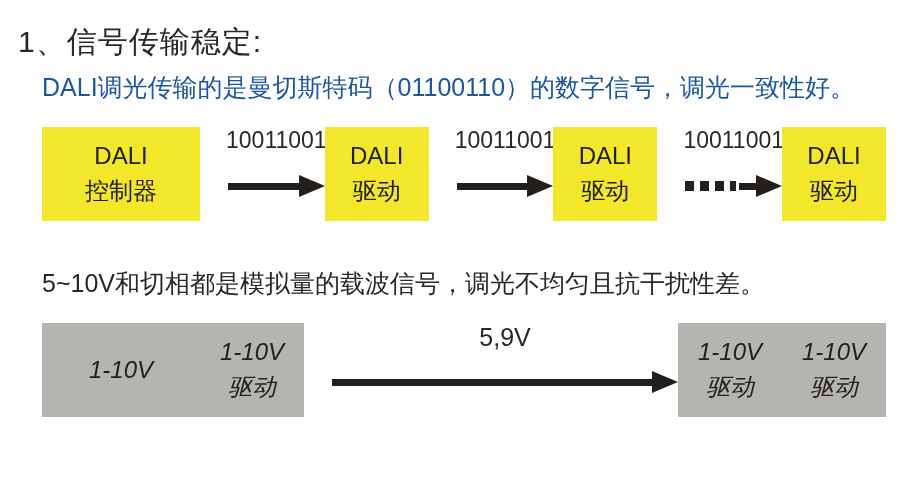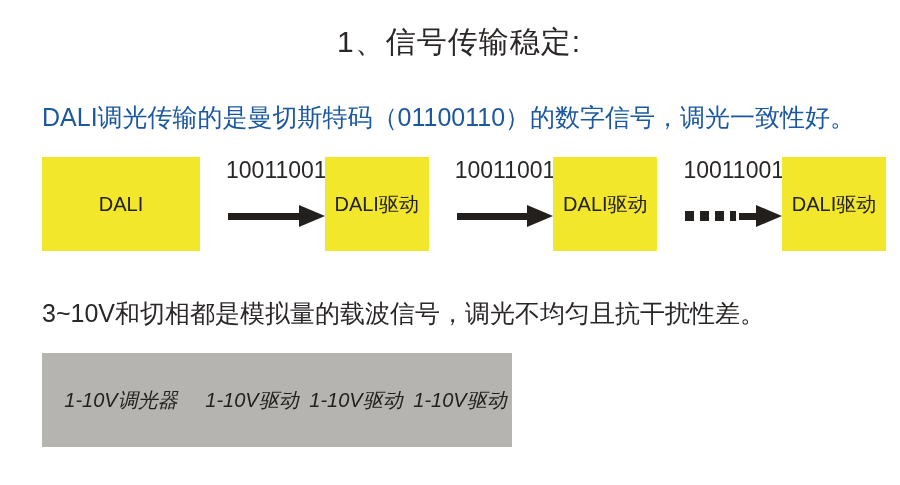--- a/index.html
+++ b/index.html
@@ -18,45 +18,44 @@
     background: #ffffff;
     overflow: hidden;
     font-family: "Liberation Sans", sans-serif;
   }
   .page-title {
     margin: 22px 0 0 18px;
     font-size: 30px;
     font-weight: 400;
     color: var(--ink);
     letter-spacing: 1px;
-    text-align: center;
   }
   .desc {
     margin: 0;
     font-size: 25px;
     font-weight: 400;
     white-space: nowrap;
   }
-  .desc--dali { margin: 38px 0 0 42px; color: var(--blue); }
+  .desc--dali { margin: 8px 0 0 42px; color: var(--blue); }
   .desc--analog { margin: 46px 0 0 42px; color: var(--ink); }
   .diagram {
     display: flex;
     align-items: stretch;
     height: 94px;
     margin: 23px 14px 0 42px;
   }
   .node {
     flex: 0 0 auto;
     width: 104px;
     display: flex;
-    flex-direction: row;
+    flex-direction: column;
     align-items: center;
     justify-content: center;
     text-align: center;
-    font-size: 20px;
+    font-size: 24px;
     line-height: 1.45;
     color: var(--box-text);
   }
   .node--wide { width: 158px; }
   .section--dali .node { background: var(--yellow); }
   .section--analog .node { background: var(--gray); font-style: italic; }
   .arrow-cell {
     flex: 1 1 0;
     min-width: 0;
     display: flex;
@@ -99,20 +98,21 @@
 </head>
 <body>
 
 <h1 class="page-title">1、信号传输稳定:</h1>
 
 <p class="desc desc--dali">DALI调光传输的是曼切斯特码（01100110）的数字信号，调光一致性好。</p>
 
 <div class="diagram section--dali">
   <div class="node node--wide">
     <span>DALI</span>
+    <span>控制器</span>
   </div>
 
   <div class="arrow-cell">
     <span class="arrow-label">10011001</span>
     <div class="arrow">
       <div class="line"></div>
       <div class="head"></div>
     </div>
   </div>
 
@@ -142,34 +142,40 @@
       <div class="head"></div>
     </div>
   </div>
 
   <div class="node">
     <span>DALI</span>
     <span>驱动</span>
   </div>
 </div>
 
-<p class="desc desc--analog">3~10V和切相都是模拟量的载波信号，调光不均匀且抗干扰性差。</p>
+<p class="desc desc--analog">5~10V和切相都是模拟量的载波信号，调光不均匀且抗干扰性差。</p>
 
 <div class="diagram section--analog">
   <div class="node node--wide">
     <span>1-10V</span>
-    <span>调光器</span>
   </div>
 
 
   <div class="node">
     <span>1-10V</span>
     <span>驱动</span>
   </div>
 
+  <div class="arrow-cell">
+    <span class="arrow-label">5,9V</span>
+    <div class="arrow">
+      <div class="line"></div>
+      <div class="head"></div>
+    </div>
+  </div>
 
   <div class="node">
     <span>1-10V</span>
     <span>驱动</span>
   </div>
 
 
   <div class="node">
     <span>1-10V</span>
     <span>驱动</span>

